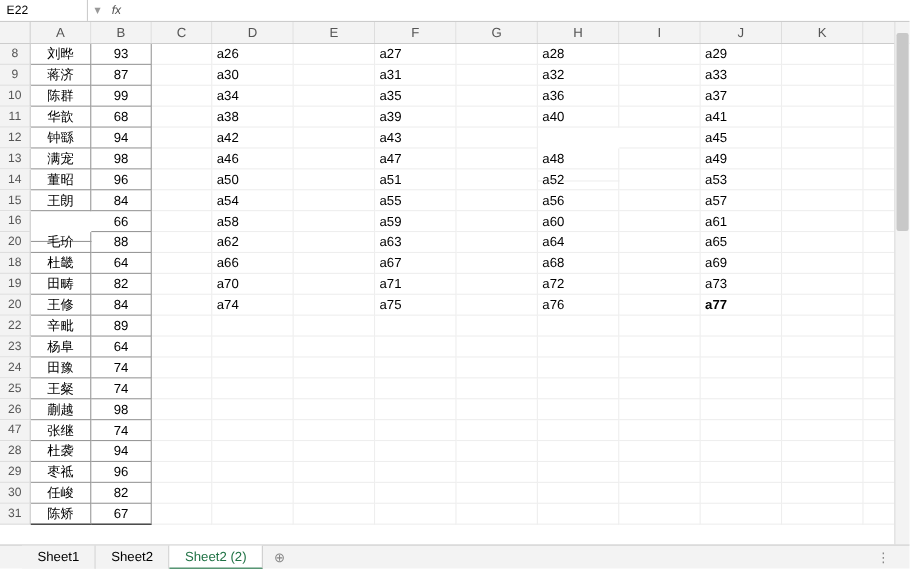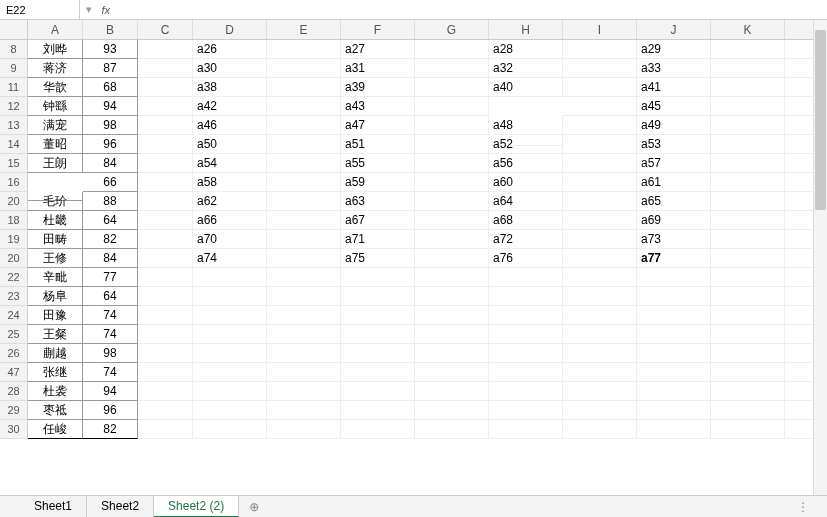--- a/index.html
+++ b/index.html
@@ -90,20 +90,35 @@
         <div class="cell" style="width: 74px;"></div>
         <div class="cell left" style="width: 74px;">a31</div>
         <div class="cell" style="width: 74px;"></div>
         <div class="cell left" style="width: 74px;">a32</div>
         <div class="cell" style="width: 74px;"></div>
         <div class="cell left" style="width: 74px;">a33</div>
         <div class="cell" style="width: 74px;"></div>
         <div class="cell" style="width: 30px;"></div>
       </div>
       <div class="row">
+        <div class="row-header">10</div>
+        <div class="cell center border-box" style="width: 55px;">陈群</div>
+        <div class="cell center border-box thick-right" style="width: 55px;">99</div>
+        <div class="cell" style="width: 55px;"></div>
+        <div class="cell left" style="width: 74px;">a34</div>
+        <div class="cell" style="width: 74px;"></div>
+        <div class="cell left" style="width: 74px;">a35</div>
+        <div class="cell" style="width: 74px;"></div>
+        <div class="cell left" style="width: 74px;">a36</div>
+        <div class="cell" style="width: 74px;"></div>
+        <div class="cell left" style="width: 74px;">a37</div>
+        <div class="cell" style="width: 74px;"></div>
+        <div class="cell" style="width: 30px;"></div>
+      </div>
+      <div class="row">
         <div class="row-header">11</div>
         <div class="cell center border-box" style="width: 55px;">华歆</div>
         <div class="cell center border-box thick-right" style="width: 55px;">68</div>
         <div class="cell" style="width: 55px;"></div>
         <div class="cell left" style="width: 74px;">a38</div>
         <div class="cell" style="width: 74px;"></div>
         <div class="cell left" style="width: 74px;">a39</div>
         <div class="cell" style="width: 74px;"></div>
         <div class="cell left" style="width: 74px;">a40</div>
         <div class="cell" style="width: 74px;"></div>
@@ -242,21 +257,21 @@
         <div class="cell" style="width: 74px;"></div>
         <div class="cell left" style="width: 74px;">a76</div>
         <div class="cell" style="width: 74px;"></div>
         <div class="cell left" style="width: 74px; font-weight: bold;">a77</div>
         <div class="cell" style="width: 74px;"></div>
         <div class="cell" style="width: 30px;"></div>
       </div>
       <div class="row">
         <div class="row-header">22</div>
         <div class="cell center border-box" style="width: 55px;">辛毗</div>
-        <div class="cell center border-box thick-right" style="width: 55px;">77</div>
+        <div class="cell center border-box thick-right" style="width: 55px;">89</div>
         <div class="cell" style="width: 55px;"></div>
         <div class="cell left" style="width: 74px;"></div>
         <div class="cell" style="width: 74px;"></div>
         <div class="cell left" style="width: 74px;"></div>
         <div class="cell" style="width: 74px;"></div>
         <div class="cell left" style="width: 74px;"></div>
         <div class="cell" style="width: 74px;"></div>
         <div class="cell left" style="width: 74px;"></div>
         <div class="cell" style="width: 74px;"></div>
         <div class="cell" style="width: 30px;"></div>
@@ -363,20 +378,35 @@
         <div class="cell left" style="width: 74px;"></div>
         <div class="cell" style="width: 74px;"></div>
         <div class="cell left" style="width: 74px;"></div>
         <div class="cell" style="width: 74px;"></div>
         <div class="cell" style="width: 30px;"></div>
       </div>
       <div class="row">
         <div class="row-header">30</div>
         <div class="cell center border-box" style="width: 55px;">任峻</div>
         <div class="cell center border-box thick-right" style="width: 55px;">82</div>
+        <div class="cell" style="width: 55px;"></div>
+        <div class="cell left" style="width: 74px;"></div>
+        <div class="cell" style="width: 74px;"></div>
+        <div class="cell left" style="width: 74px;"></div>
+        <div class="cell" style="width: 74px;"></div>
+        <div class="cell left" style="width: 74px;"></div>
+        <div class="cell" style="width: 74px;"></div>
+        <div class="cell left" style="width: 74px;"></div>
+        <div class="cell" style="width: 74px;"></div>
+        <div class="cell" style="width: 30px;"></div>
+      </div>
+      <div class="row">
+        <div class="row-header">31</div>
+        <div class="cell center border-box" style="width: 55px;">陈矫</div>
+        <div class="cell center border-box thick-right" style="width: 55px;">67</div>
         <div class="cell" style="width: 55px;"></div>
         <div class="cell left" style="width: 74px;"></div>
         <div class="cell" style="width: 74px;"></div>
         <div class="cell left" style="width: 74px;"></div>
         <div class="cell" style="width: 74px;"></div>
         <div class="cell left" style="width: 74px;"></div>
         <div class="cell" style="width: 74px;"></div>
         <div class="cell left" style="width: 74px;"></div>
         <div class="cell" style="width: 74px;"></div>
         <div class="cell" style="width: 30px;"></div>

